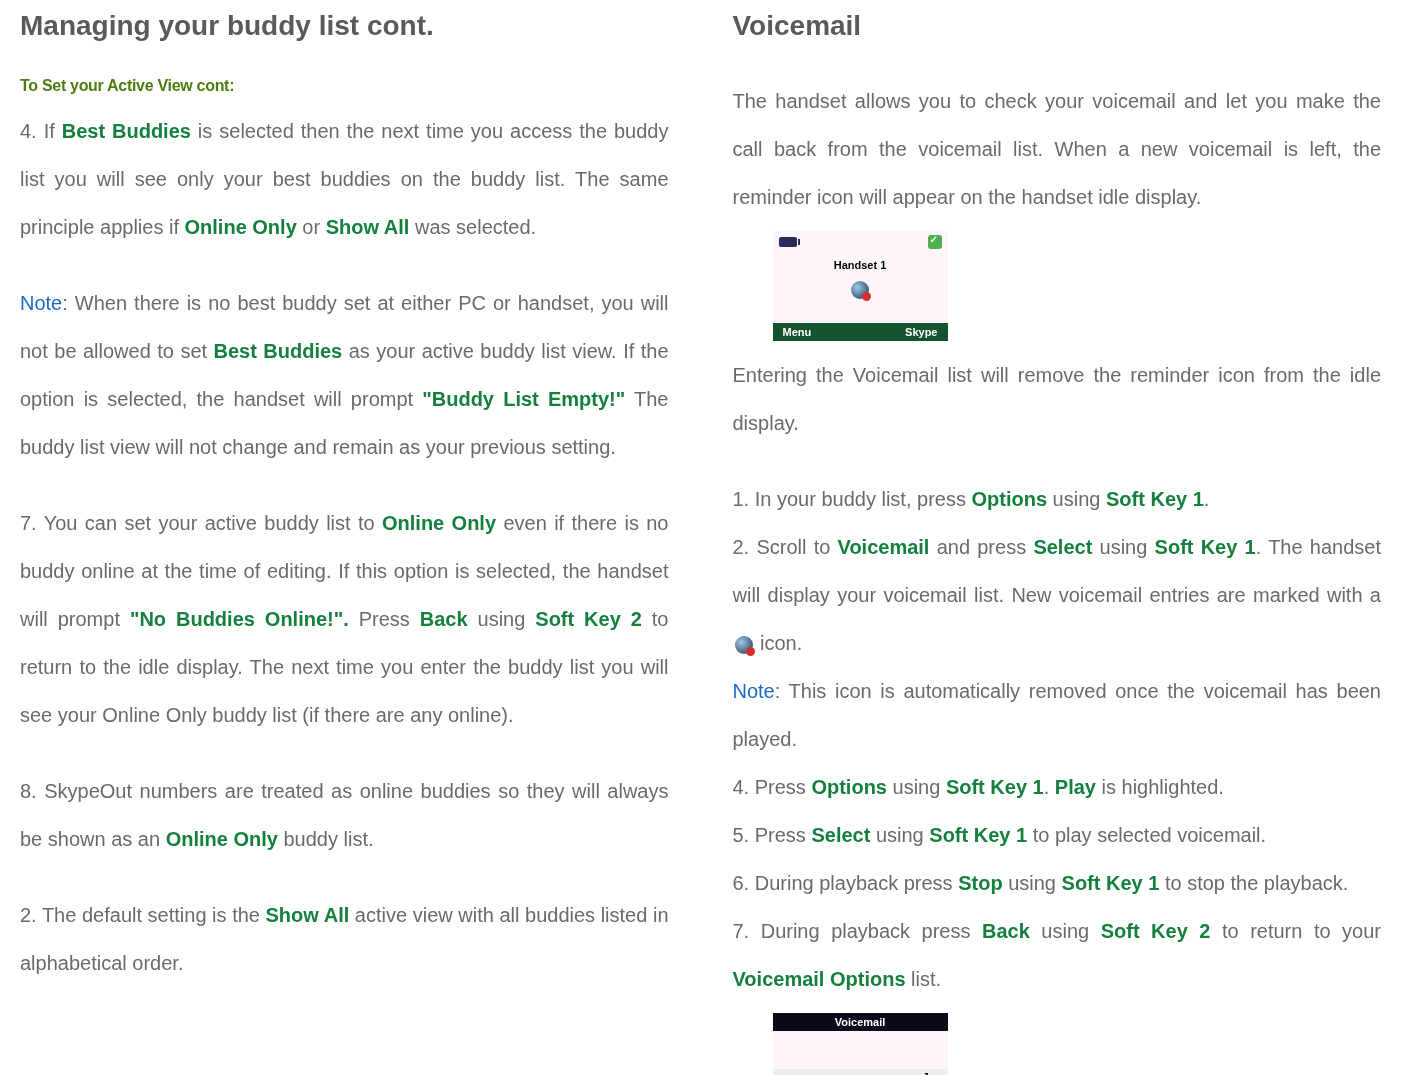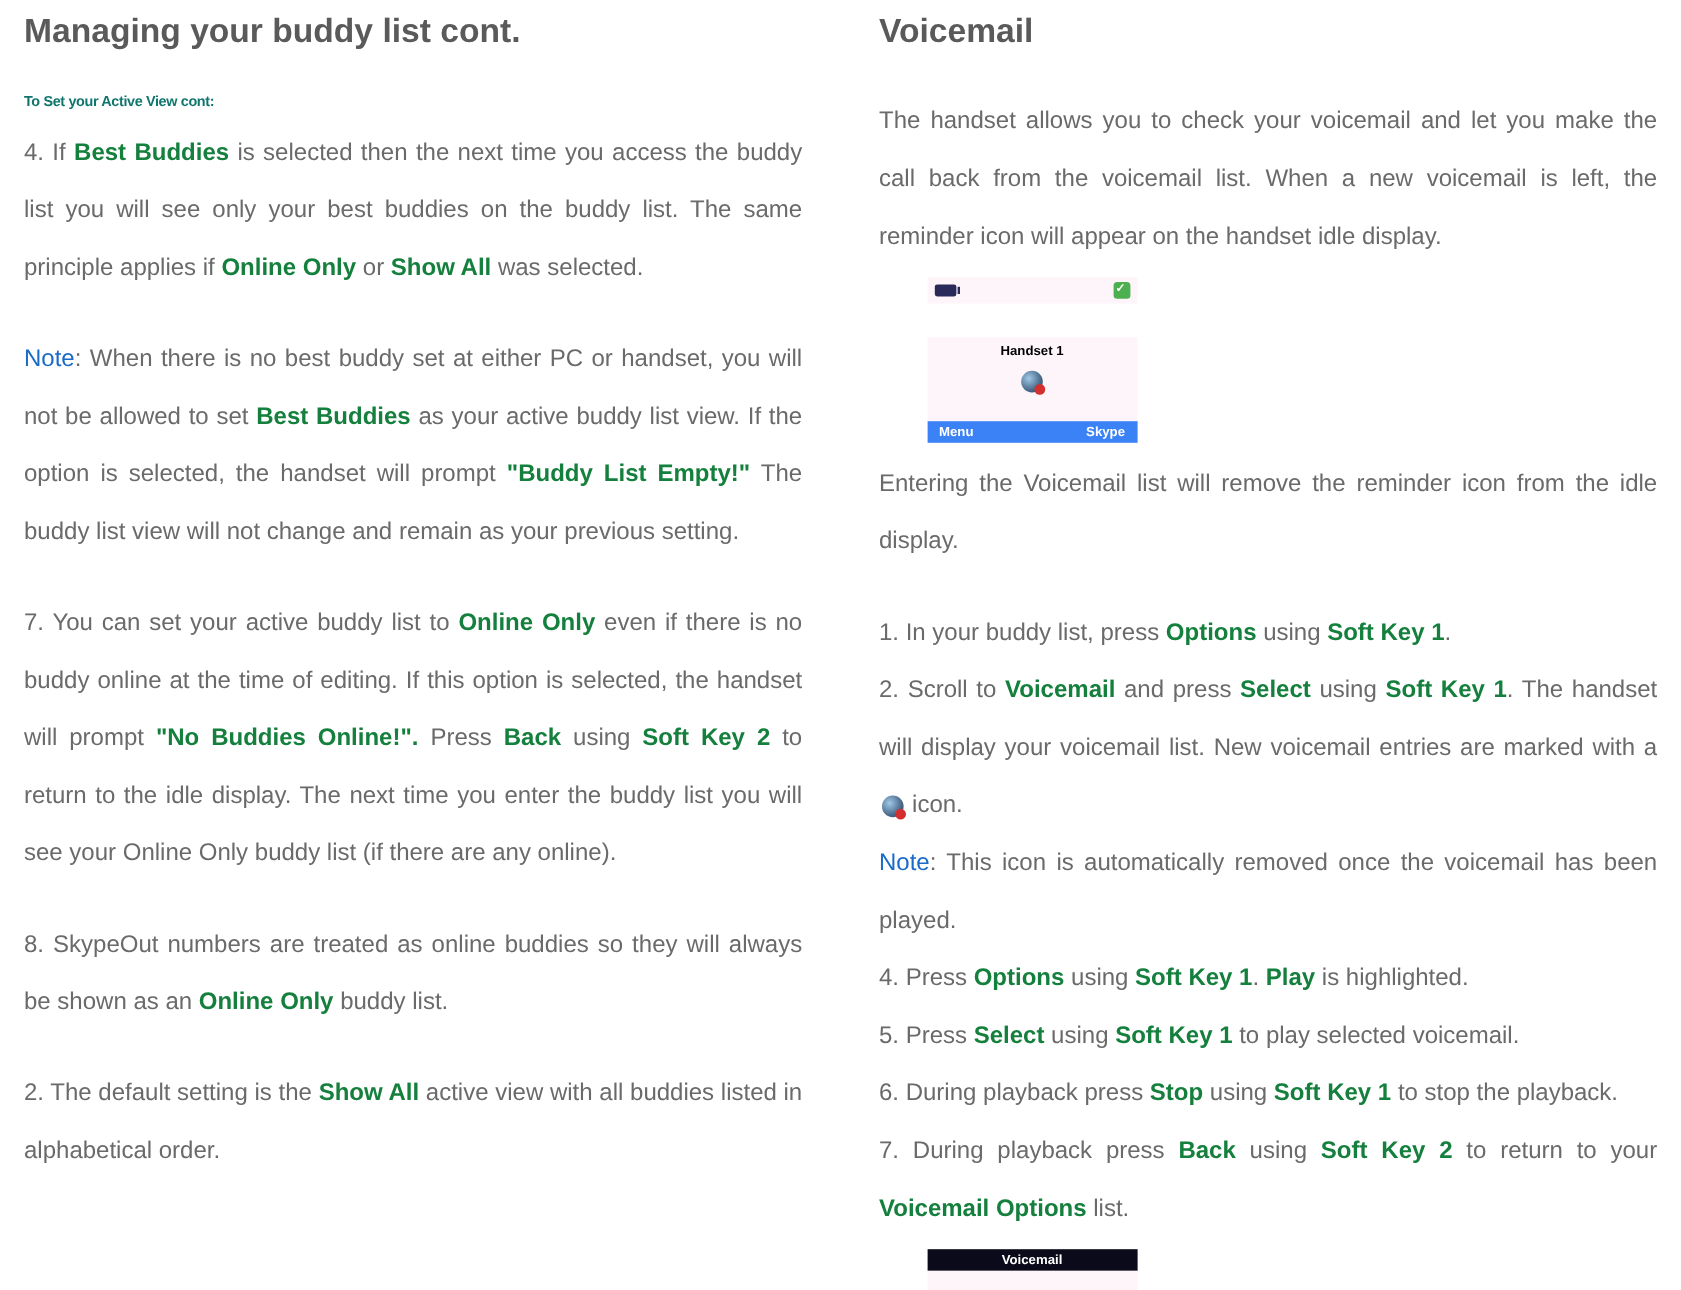--- a/index.html
+++ b/index.html
@@ -15,23 +15,23 @@
       gap: 64px;
     }
     .col { flex: 1; }
     h1 {
       font-size: 28px;
       font-weight: bold;
       color: #5a5a5a;
       margin-bottom: 35px;
     }
     h2 {
-      font-size: 12px;
+      font-size: 16px;
       font-weight: 900;
-      color: #0f766e;
+      color: #4d7c0f;
       margin-top: 10px;
       margin-bottom: 12px;
       font-family: Arial Black, Arial, sans-serif;
       letter-spacing: -0.3px;
     }
     p {
       font-size: 20px;
       line-height: 2.4;
       color: #6a6a6a;
       text-align: justify;
@@ -68,23 +68,23 @@
       color: #fff;
       text-align: center;
       font-size: 11px;
       padding: 3px 0;
     }
     .scr-body {
       background: #fdf5f9;
       text-align: center;
       padding: 6px 0;
     }
-    .scr-body-tall { height: 70px; display:flex; flex-direction:column; justify-content:flex-start; align-items:center; gap:4px;margin-top:28px;}
+    .scr-body-tall { height: 70px; display:flex; flex-direction:column; justify-content:flex-start; align-items:center; gap:4px;}
     .scr-bottom {
-      background: #3b82f6;
+      background: #14532d;
       color: #fff;
       display: flex;
       justify-content: space-between;
       padding: 3px 10px;
       font-size: 11px;
     }
     .batt {
       width: 18px; height: 10px; background:#2a2a5a; border-radius:2px; position:relative;
     }
     .batt::after{content:"";position:absolute;right:-3px;top:2px;width:2px;height:6px;background:#2a2a5a;}

